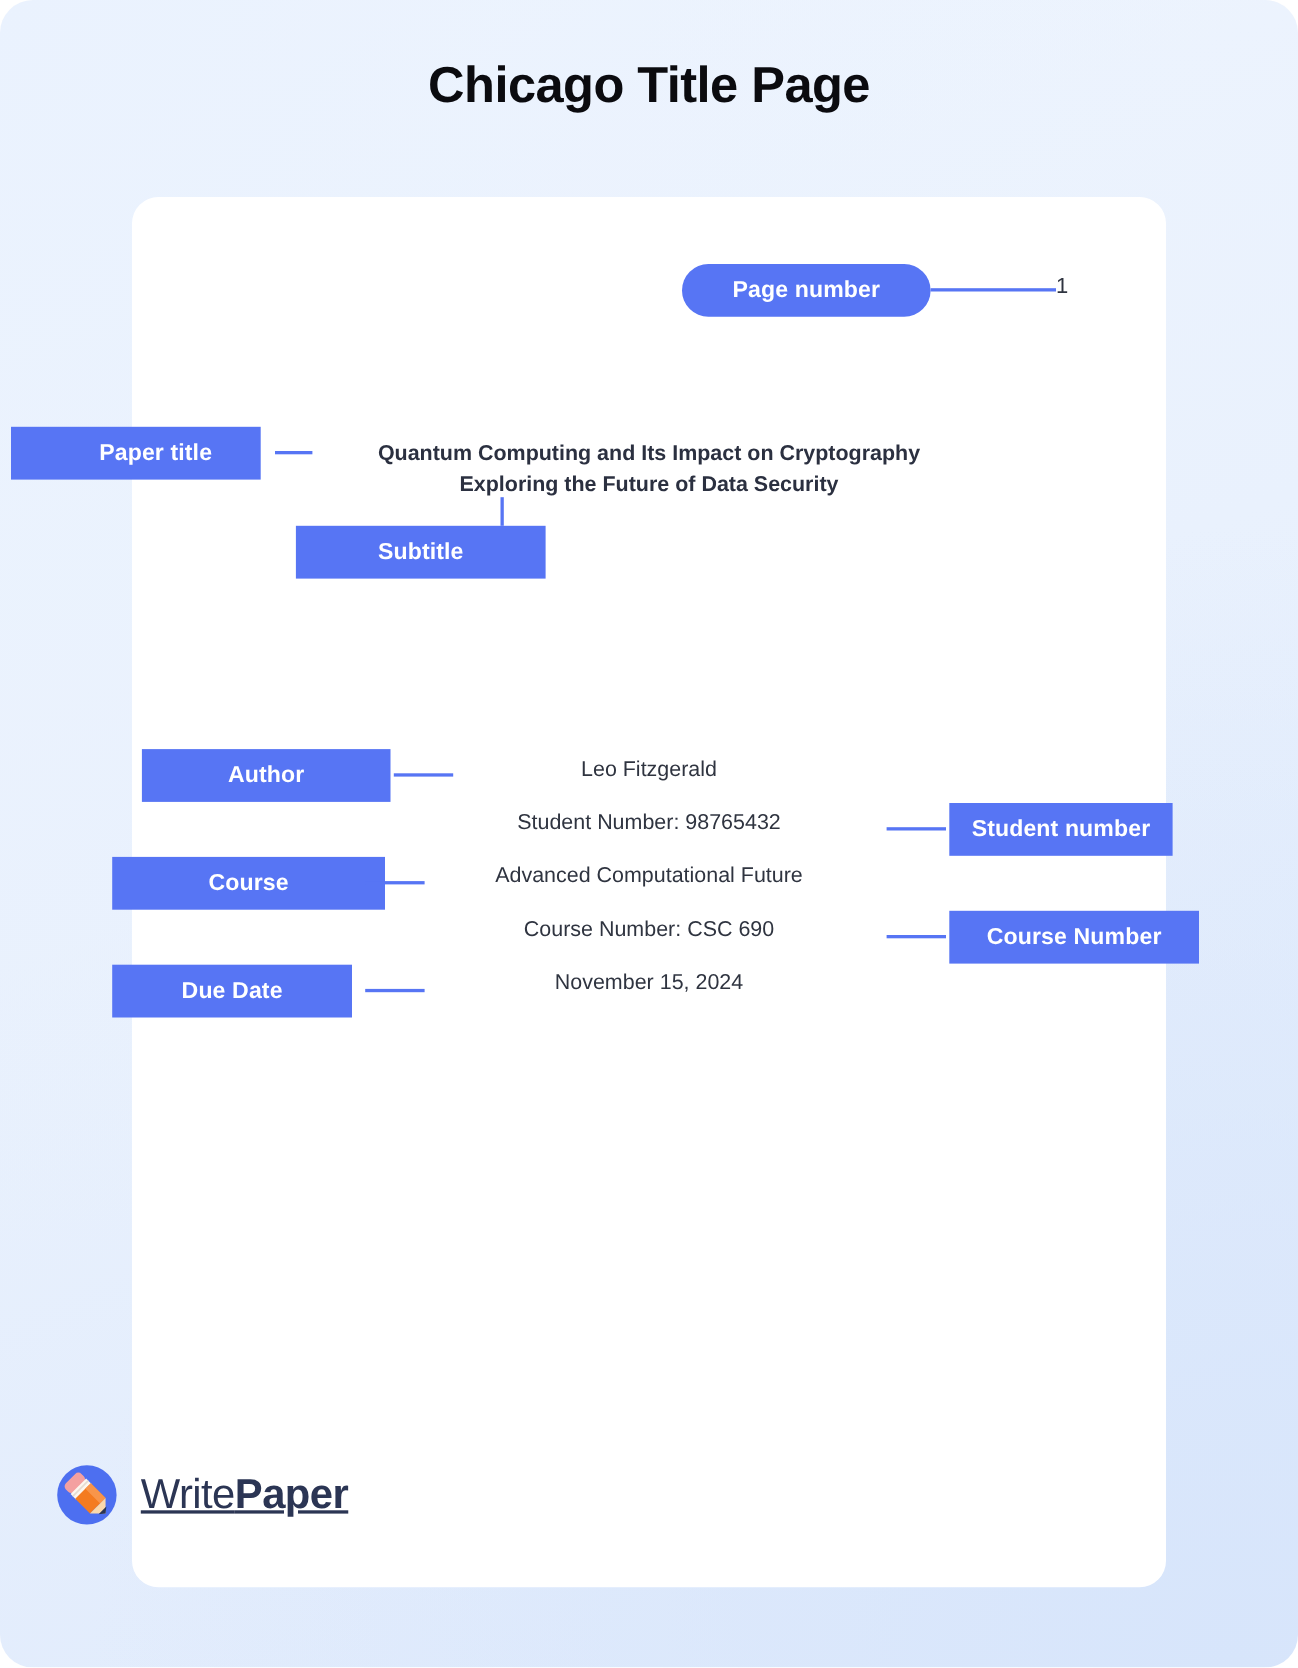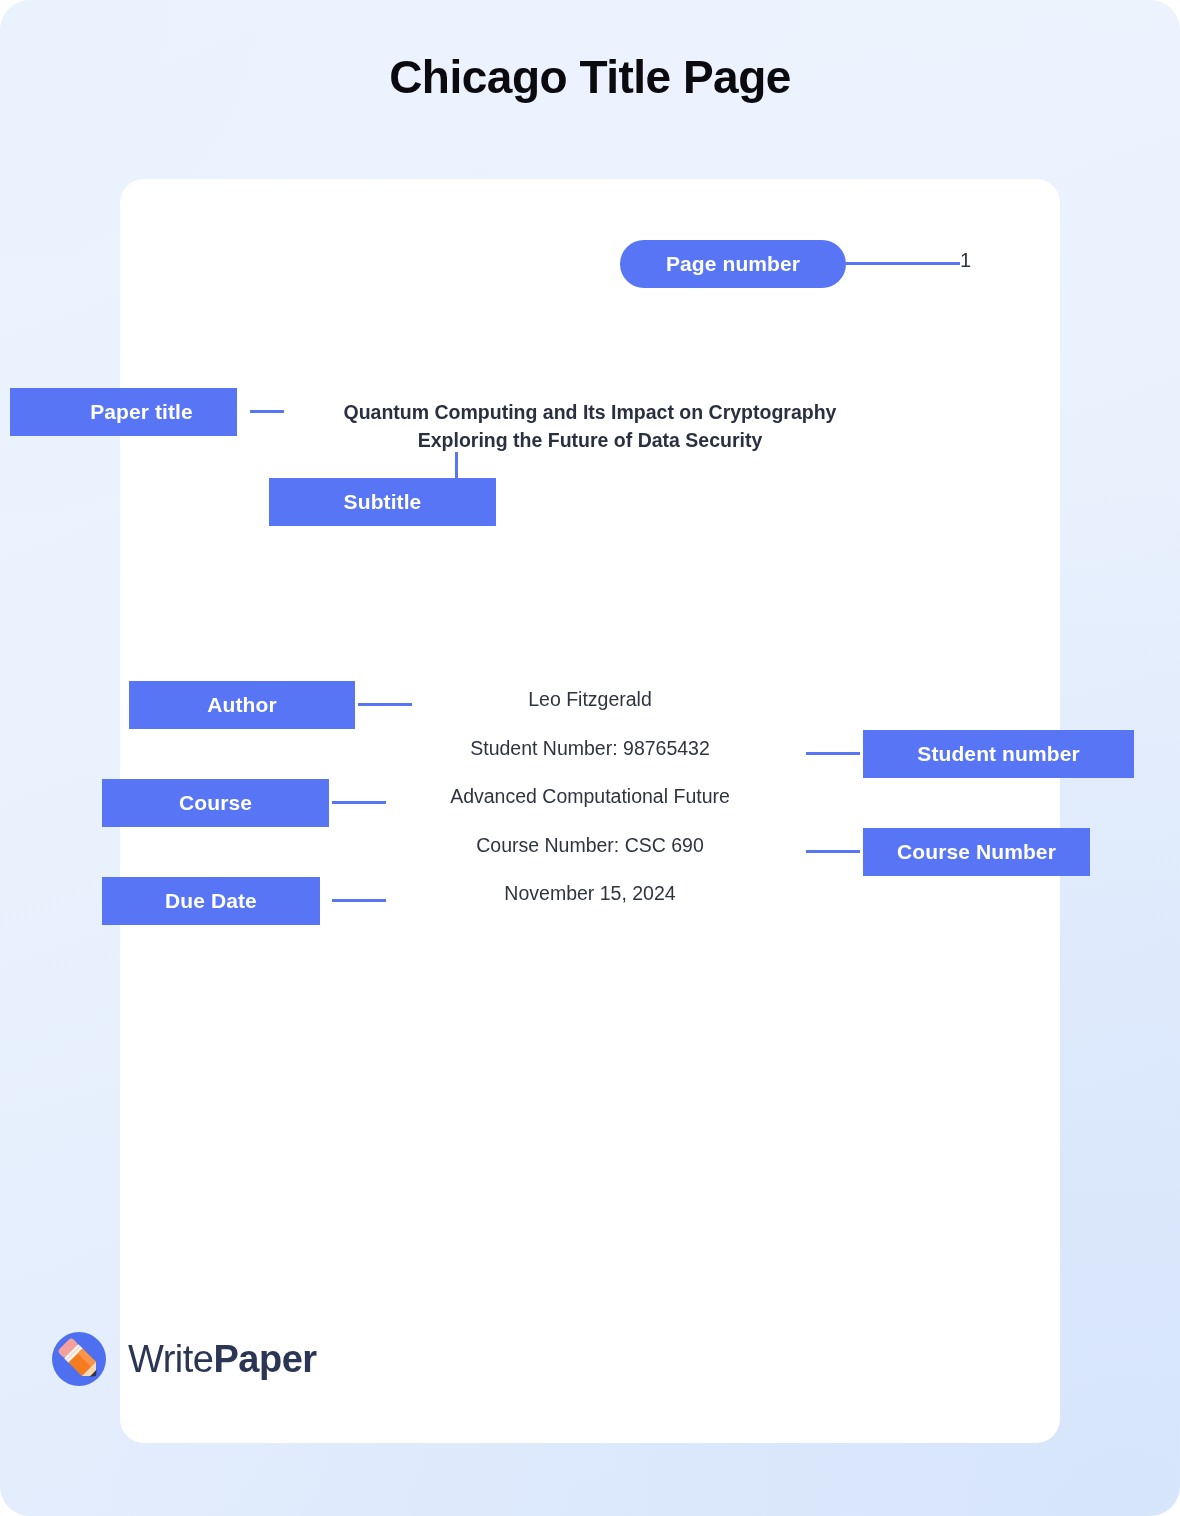--- a/index.html
+++ b/index.html
@@ -74,20 +74,21 @@
   .leader.v { width:3px; }
   
   #logo { position:absolute; left:48px; top:1328px; display:flex; align-items:center; }
   #logo-mark { width:62px; height:62px; position:relative; }
   #logo-text {
     margin-left:18px;
     font-size:38px;
     color:#2b3554;
     letter-spacing:-0.5px;
     white-space:nowrap;
+    text-decoration:underline;
   }
   #logo-text .light { font-weight:normal; }
   #logo-text .bold  { font-weight:bold; }
 </style>
 </head>
 <body>
 
 <div id="page">
 
   <div id="page-title">Chicago Title Page</div>
@@ -114,24 +115,24 @@
 
   <div class="badge" style="left:10px; top:388px; width:227px;padding-left:36px;">Paper title</div>
   <div class="leader h" style="left:250px; top:410px; width:34px;"></div>
 
   <div class="badge" style="left:241px; top:478px; width:227px;margin-left:28px;">Subtitle</div>
   <div class="leader v" style="left:455px; top:452px; height:26px;"></div>
 
   <div class="badge" style="left:129px; top:681px; width:226px;">Author</div>
   <div class="leader h" style="left:358px; top:703px; width:54px;"></div>
 
-  <div class="badge" style="left:863px; top:730px; width:271px;">Student number</div>
+  <div class="badge" style="left:863px; top:730px; width:203px;">Student number</div>
   <div class="leader h" style="left:806px; top:752px; width:54px;"></div>
 
-  <div class="badge" style="left:102px; top:779px; width:227px;">Course</div>
+  <div class="badge" style="left:102px; top:779px; width:248px;">Course</div>
   <div class="leader h" style="left:332px; top:801px; width:54px;"></div>
 
   <div class="badge" style="left:863px; top:828px; width:227px;">Course Number</div>
   <div class="leader h" style="left:806px; top:850px; width:54px;"></div>
 
   <div class="badge" style="left:102px; top:877px; width:218px;">Due Date</div>
   <div class="leader h" style="left:332px; top:899px; width:54px;"></div>
 
   <div id="logo">
     <span id="logo-mark">

